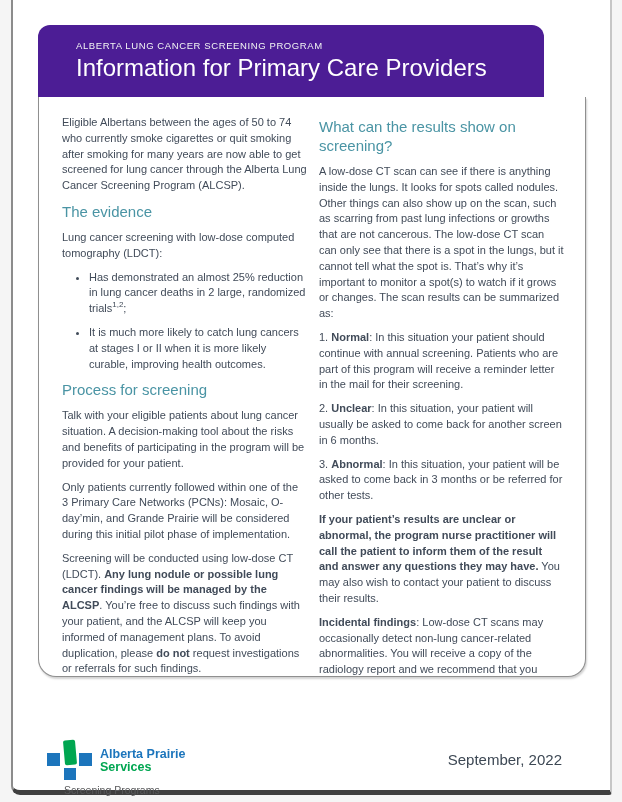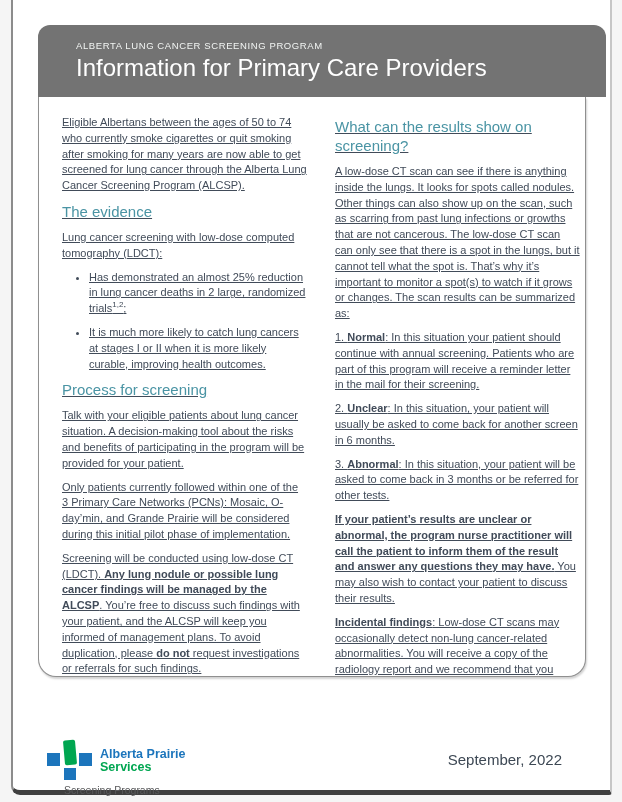--- a/index.html
+++ b/index.html
@@ -12,34 +12,34 @@
   .page{
     position:absolute;left:11px;top:0;width:601px;height:795px;
     box-sizing:border-box;background:#ffffff;
     border-left:2px solid #8c8c8c;
     border-right:2px solid #c6c6c6;
     border-bottom:5px solid #3f3f3f;
     border-bottom-left-radius:9px;border-bottom-right-radius:3px;
   }
   .doc-card{position:absolute;left:25px;top:25px;width:548px;}
   .doc-header{
-    box-sizing:border-box;width:568px;height:72px;
-    background:#737373;border-radius:12px 12px 0 0;
+    box-sizing:border-box;width:506px;height:72px;
+    background:#4c1d95;border-radius:12px 12px 0 0;
     padding:15px 0 12px 38px;color:#ffffff;
   }
   .eyebrow{font-size:9.5px;letter-spacing:0.6px;margin-bottom:3px;color:#f2f5f3;}
   .doc-title{font-size:24px;font-weight:400;margin:0;color:#ffffff;line-height:28px;}
   .doc-body{
     box-sizing:border-box;width:548px;height:580px;
     background:#ffffff;border:1px solid #8f8f8f;border-top:none;
     border-radius:0 0 18px 18px;
     box-shadow:1px 2px 2px rgba(0,0,0,0.18);
     padding:18px 14px 0 23px;
-    display:flex;gap:28px;overflow:hidden;
-    color:#414b59;font-size:11px;line-height:15.8px;text-decoration:underline;
+    display:flex;gap:12px;overflow:hidden;
+    color:#414b59;font-size:11px;line-height:15.8px;
   }
   .col{width:245px;flex:0 0 245px;}
   .doc-body p{margin:0 0 8px;}
   .doc-body h2{
     font-size:15px;line-height:19px;font-weight:400;
     color:#4a94a4;margin:2px 0 9px;
   }
   .doc-body ul{margin:0 0 0;padding-left:27px;}
   .doc-body li{margin-bottom:8px;}
   sup{font-size:8px;line-height:0;vertical-align:super;}

